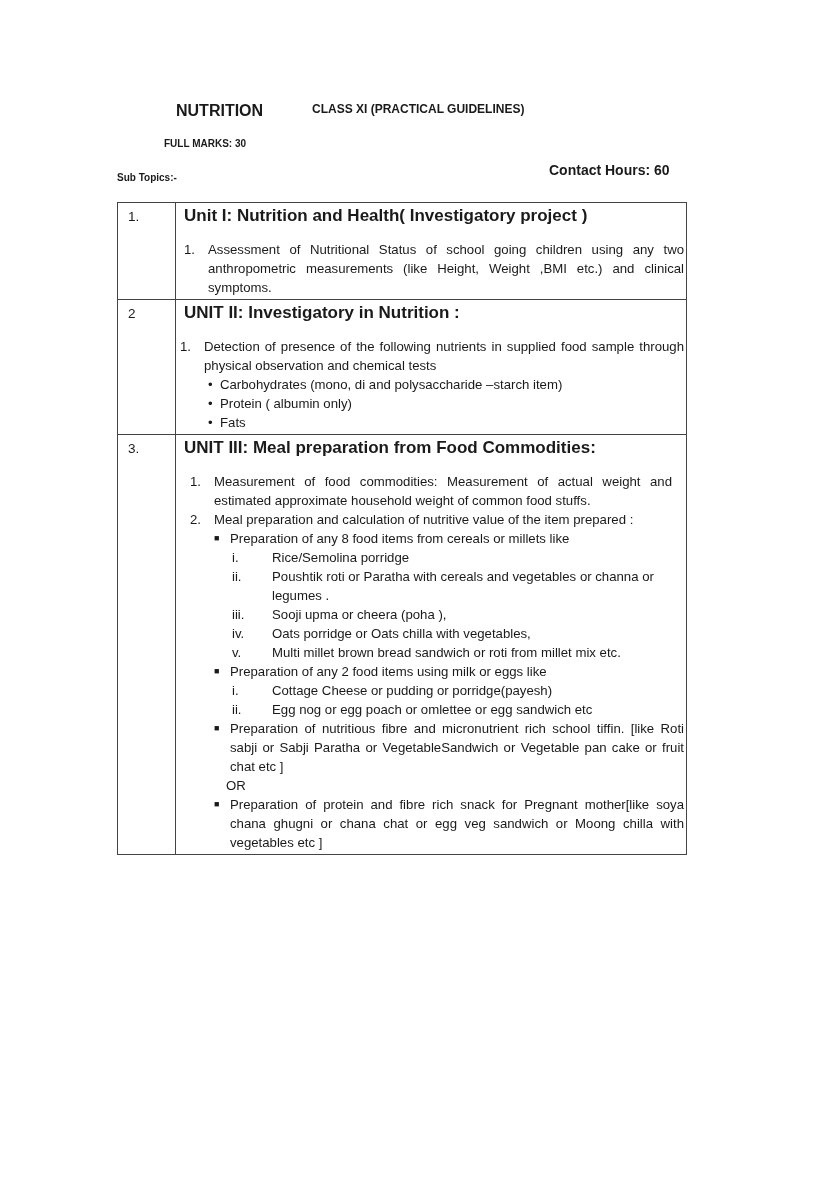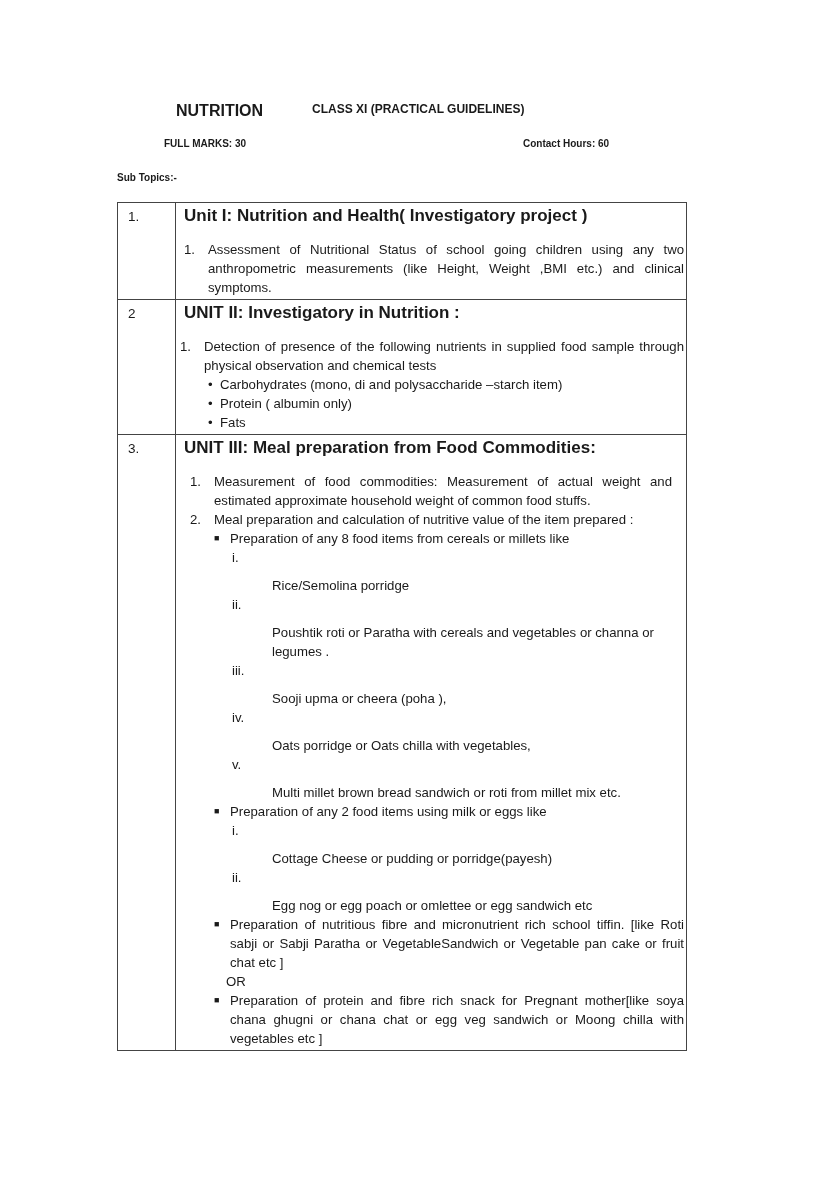--- a/index.html
+++ b/index.html
@@ -7,21 +7,21 @@
       width: 830px; height: 1178px; background: #ffffff;
       font-family: "Liberation Sans", sans-serif; color: #1a1a1a;
       position: relative; overflow: hidden;
     }
     .page { position: absolute; left: 0; top: 0; width: 830px; height: 1178px; }
     .title-row { position: absolute; top: 102px; left: 0; width: 830px; height: 22px; text-align: right; }
     .title-left { position: absolute; left: 176px; font-weight: bold; font-size: 16px; }
     .title-right { position: absolute; left: 312px; font-weight: bold; font-size: 12px; }
     .marks-row { position: absolute; top: 138px; width: 830px; height: 20px; }
     .marks-left { position: absolute; left: 164px; font-weight: bold; font-size: 10px; }
-    .marks-right { position: absolute; left: 523px; font-weight: bold; font-size: 10px; }
+    .marks-right { position: absolute; left: 549px; font-weight: bold; font-size: 14px; margin-top: 24px; }
     .subtopics { position: absolute; top: 172px; left: 117px; font-weight: bold; font-size: 10px; }
 
     table.units {
       position: absolute; left: 117px; top: 202px; width: 570px;
       border-collapse: collapse; font-size: 13.2px; line-height: 19px;
     }
     table.units td { border: 1px solid #444; vertical-align: top; padding: 0; }
     td.num { width: 47px; padding: 4px 0 0 10px !important; font-size: 13.5px; }
     td.content { padding: 3px 2px 2px 8px !important; }
     .unit-head { font-weight: bold; font-size: 17px; margin-bottom: 15px; }
@@ -31,21 +31,21 @@
     .bullets { margin-left: 24px; }
     .bullet { display: flex; }
     .bullet .dot { width: 12px; flex: 0 0 12px; }
     .sq-list { margin-left: 30px; }
     .sq { display: flex; text-align: justify; }
     .sq .sqm { width: 16px; flex: 0 0 16px; font-size: 9px; line-height: 19px; }
     .sq .text { flex: 1; }
     .roman-list { margin-left: 16px; }
     .roman { display: flex; }
     .roman .rm { width: 40px; flex: 0 0 40px; padding-left: 2px; }
-    .roman .text { flex: 1; margin-top: 28px; }
+    .roman .text { flex: 1; }
     .or-label { font-weight: normal; margin-left: 12px; }
   </style>
 </head>
 <body>
 
 <div class="page">
   <div class="title-row">
     <span class="title-left">NUTRITION</span>
     <span class="title-right">CLASS XI (PRACTICAL GUIDELINES)</span>
   </div>

